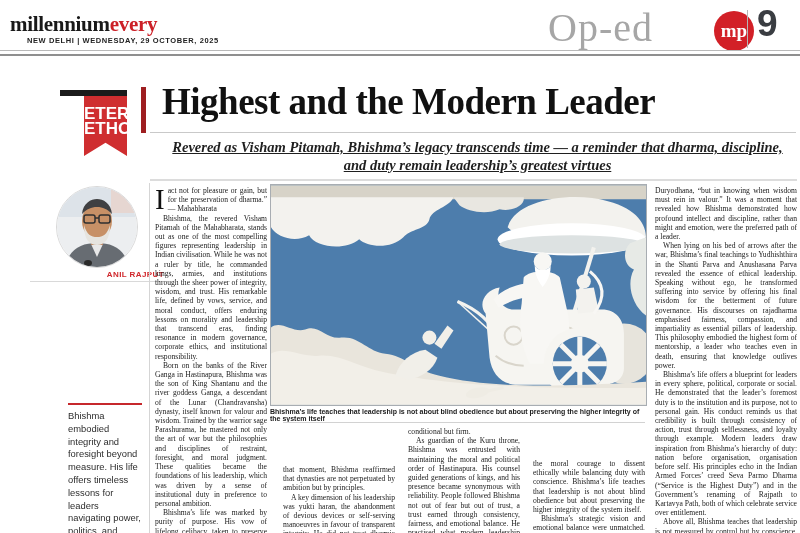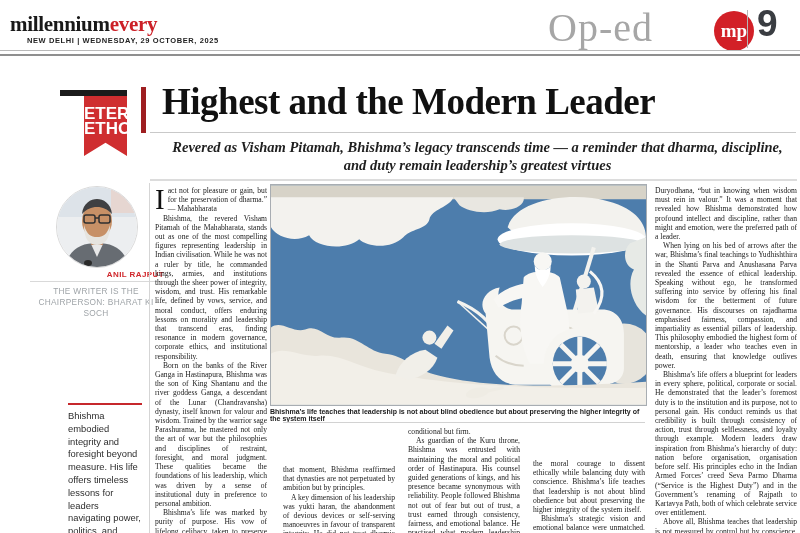--- a/index.html
+++ b/index.html
@@ -25,21 +25,21 @@
   .badge .body{background:#cf2e30;color:#fff;text-align:center;
                font-family:"Liberation Sans",sans-serif;font-weight:700;font-size:17px;
                line-height:15px;padding:10px 0 8px 0;
                clip-path:polygon(0 0,100% 0,100% 100%,50% 78%,0 100%);
                padding-bottom:20px;margin-left:24px;}
   .red-bar{position:absolute;left:141px;top:87px;width:5px;height:46px;background:#9e1e21;}
   .headline{position:absolute;left:162px;top:80px;width:635px;font-size:37px;font-weight:700;
             letter-spacing:-0.5px;color:#111;}
   .hl-rule{position:absolute;left:150px;top:132px;width:646px;height:1px;background:#c9c9c9;}
   .subhead{position:absolute;left:165px;top:138px;width:625px;text-align:center;
-           font-size:14.5px;font-style:italic;font-weight:700;line-height:18px;color:#1f1f1f;}
+           font-size:14.5px;font-style:italic;font-weight:700;line-height:18px;color:#1f1f1f;text-decoration:underline;}
   .sub-rule{position:absolute;left:150px;top:179px;width:647px;height:2px;background:#dcdcdc;}
   
   .portrait{position:absolute;left:56px;top:186px;width:80px;height:80px;border-radius:50%;
             overflow:hidden;border:1px solid #d8d8d8;}
   .author-name{position:absolute;left:28px;top:270px;width:136px;text-align:right;
                font-family:"Liberation Sans",sans-serif;font-size:8px;font-weight:700;
                letter-spacing:.4px;color:#d0282c;}
   .author-div{position:absolute;left:30px;top:281px;width:132px;height:1px;background:#d9d9d9;}
   .author-role{position:absolute;left:32px;top:286px;width:128px;text-align:center;
                font-family:"Liberation Sans",sans-serif;font-size:8.3px;line-height:11px;
@@ -108,21 +108,20 @@
         <rect x="27" y="28" width="11" height="8" rx="2"></rect>
         <rect x="42" y="28" width="11" height="8" rx="2"></rect>
         <line x1="38" y1="31" x2="42" y2="31"></line>
       </g>
       <path d="M27 38 C27 52 32 58 40 58 C48 58 53 52 53 38 C50 48 46 50 40 50 C34 50 30 48 27 38 Z" fill="#e6e4df"></path>
       <ellipse cx="31" cy="76" rx="4" ry="3" fill="#2a2a2a"></ellipse>
     </svg>
   </div>
   <div class="author-name">ANIL RAJPUT</div>
   <div class="author-div"></div>
-  <div class="author-role">THE WRITER IS THE CHAIRPERSON: BHARAT KI SOCH</div>
   <div class="quote-rule"></div>
   <div class="pull-quote">Bhishma embodied integrity and foresight beyond measure. His life offers timeless lessons for leaders navigating power, politics, and ethics — where the greatest victory</div>
   <div class="v-div"></div>
 
   <div class="col1 bodytext">
     <p class="nofirst"><span class="dropcap">I</span><span>act not for pleasure or gain, but for the preservation of dharma.” — Mahabharata</span></p>
     <p>Bhishma, the revered Visham Pitamah of the Mahabharata, stands out as one of the most compelling figures representing leadership in Indian civilisation. While he was not a ruler by title, he commanded kings, armies, and institutions through the sheer power of integrity, wisdom, and trust. His remarkable life, defined by vows, service, and moral conduct, offers enduring lessons on morality and leadership that transcend eras, finding resonance in modern governance, corporate ethics, and institutional responsibility.</p>
     <p>Born on the banks of the River Ganga in Hastinapura, Bhishma was the son of King Shantanu and the river goddess Ganga, a descendant of the Lunar (Chandravansha) dynasty, itself known for valour and wisdom. Trained by the warrior sage Parashurama, he mastered not only the art of war but the philosophies and disciplines of restraint, foresight, and moral judgment. These qualities became the foundations of his leadership, which was driven by a sense of institutional duty in preference to personal ambition.</p>
     <p>Bhishma’s life was marked by purity of purpose. His vow of lifelong celibacy, taken to preserve the continuity of the Kuru dynasty, was not an act of self-denial alone but of strategic foresight. The willingness to sacrifice personal happiness for the stability of an institution illustrated that true leadership is about accountability rather than authority. His credibility was born not of his rank but of his character. Every word he spoke carried weight because he never broke a promise, even when it came at a personal cost. For instance,</p>
   </div>

